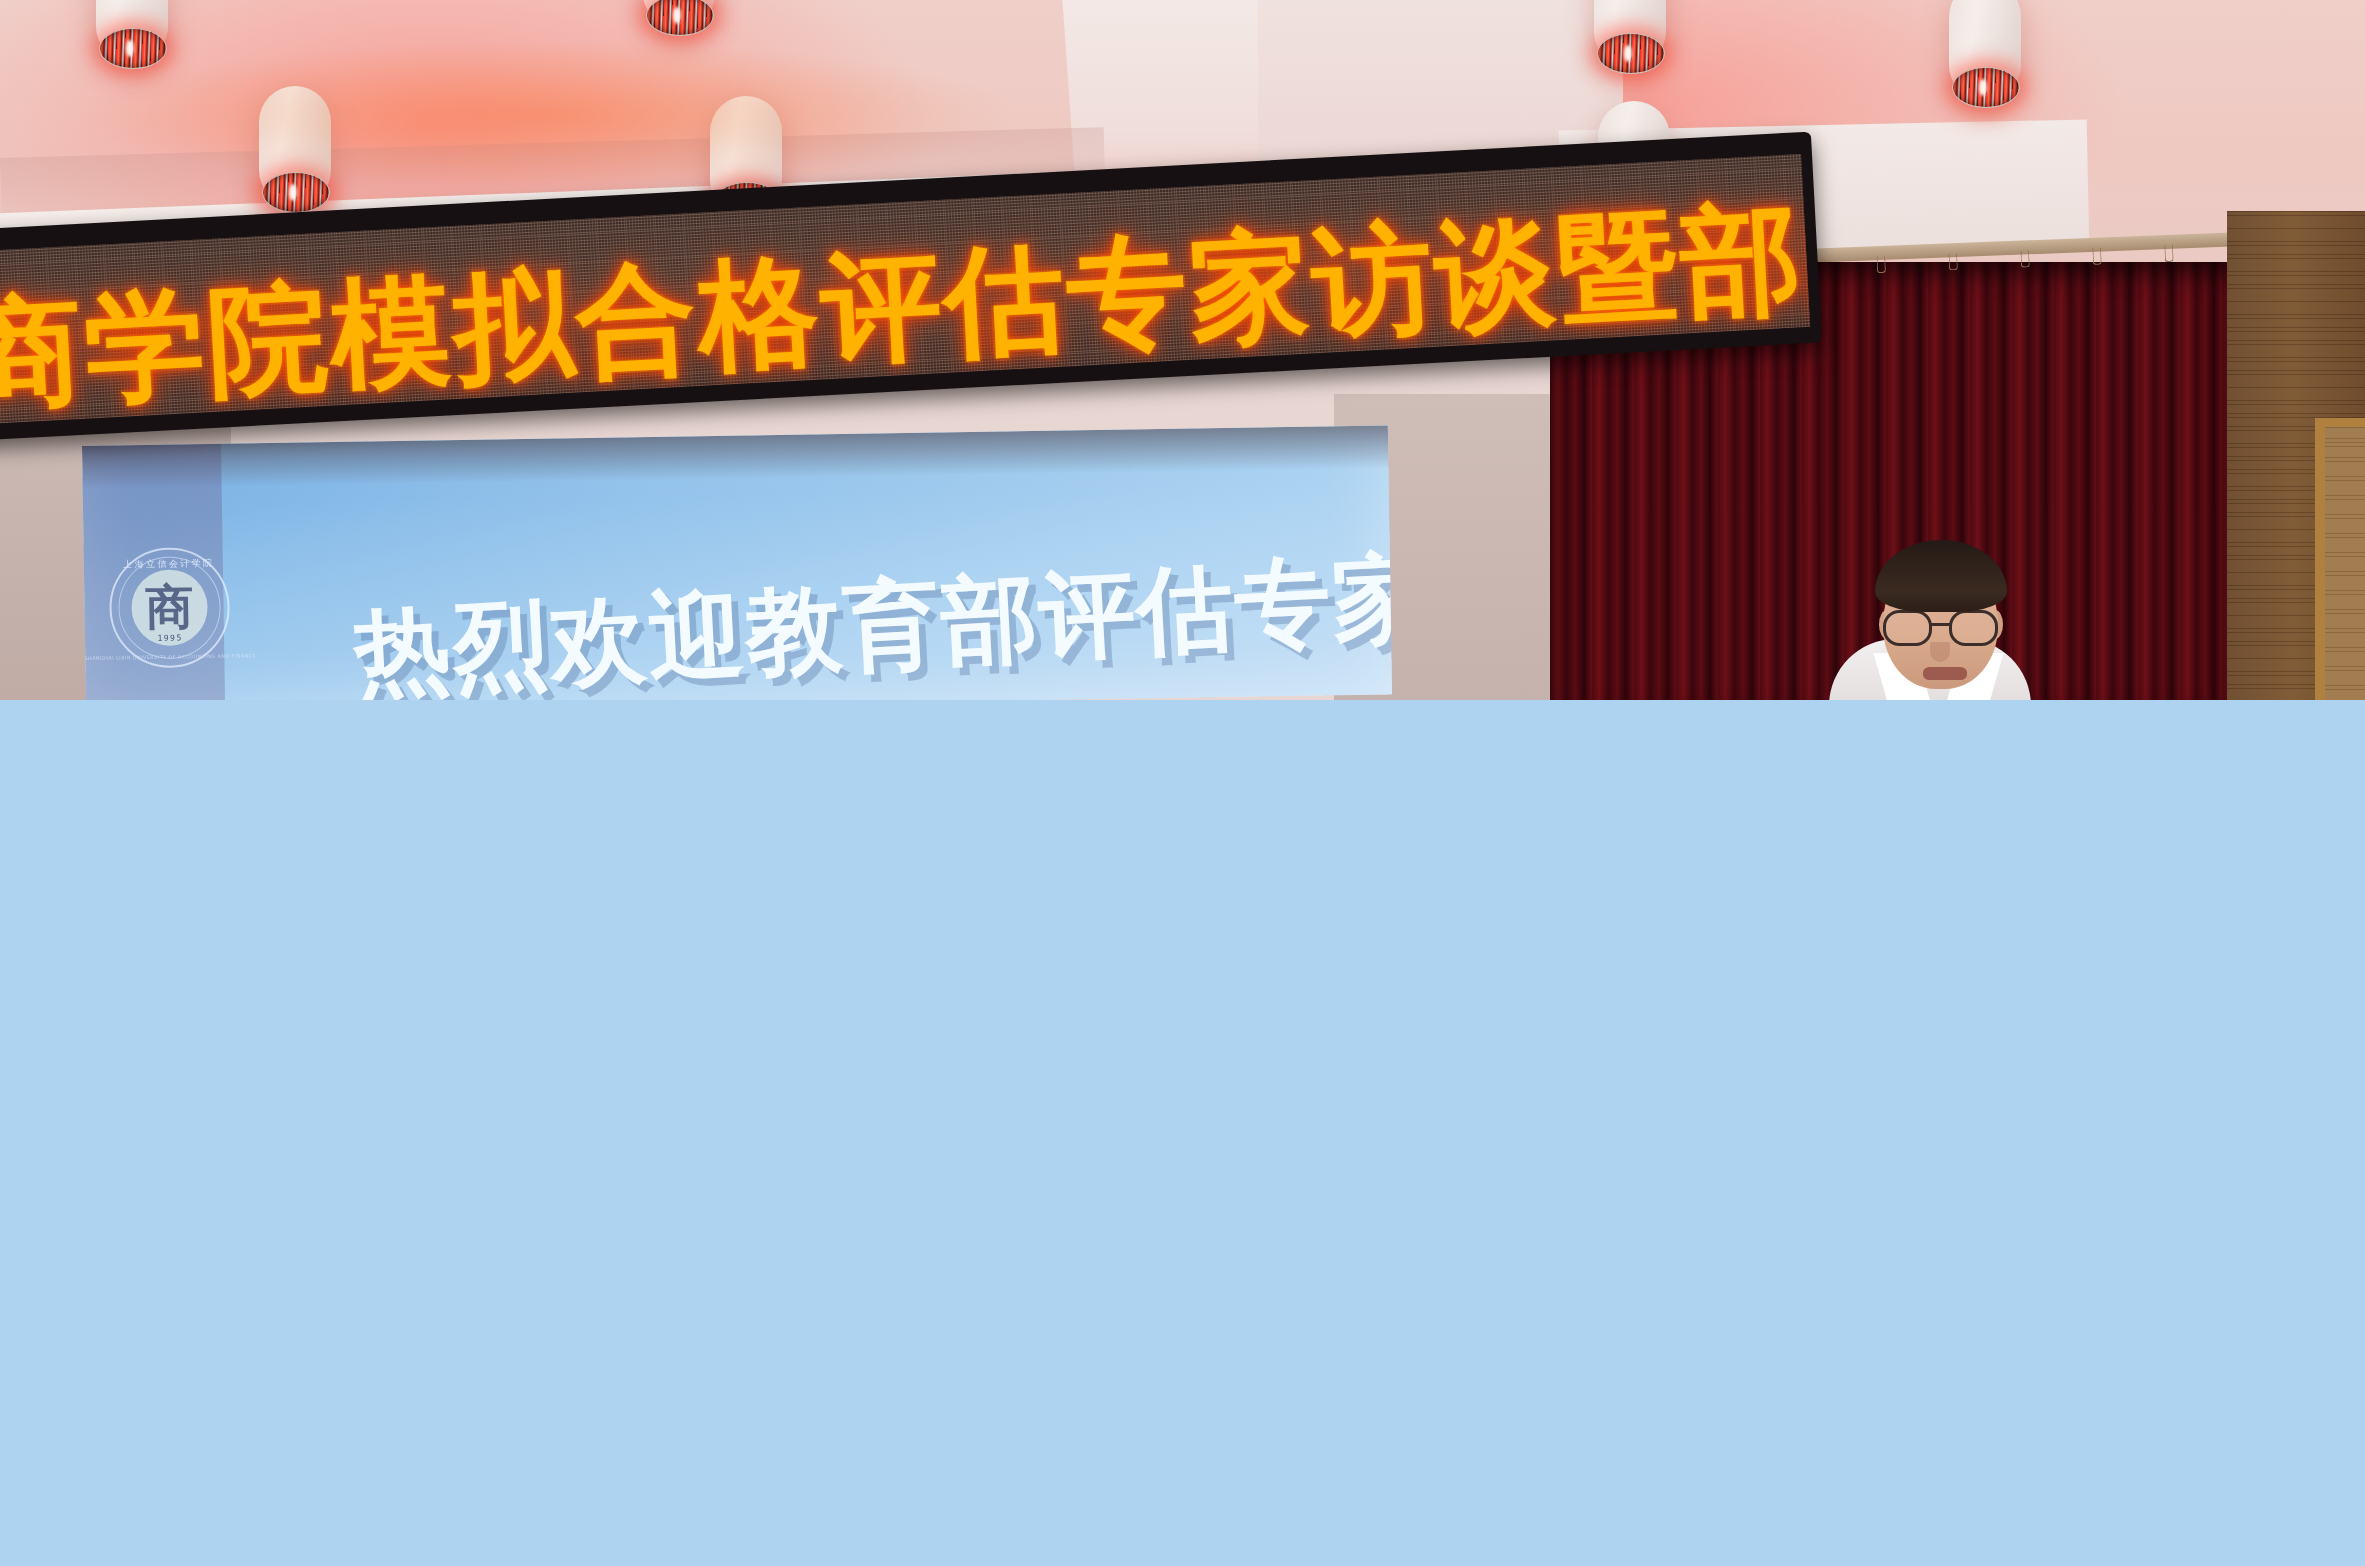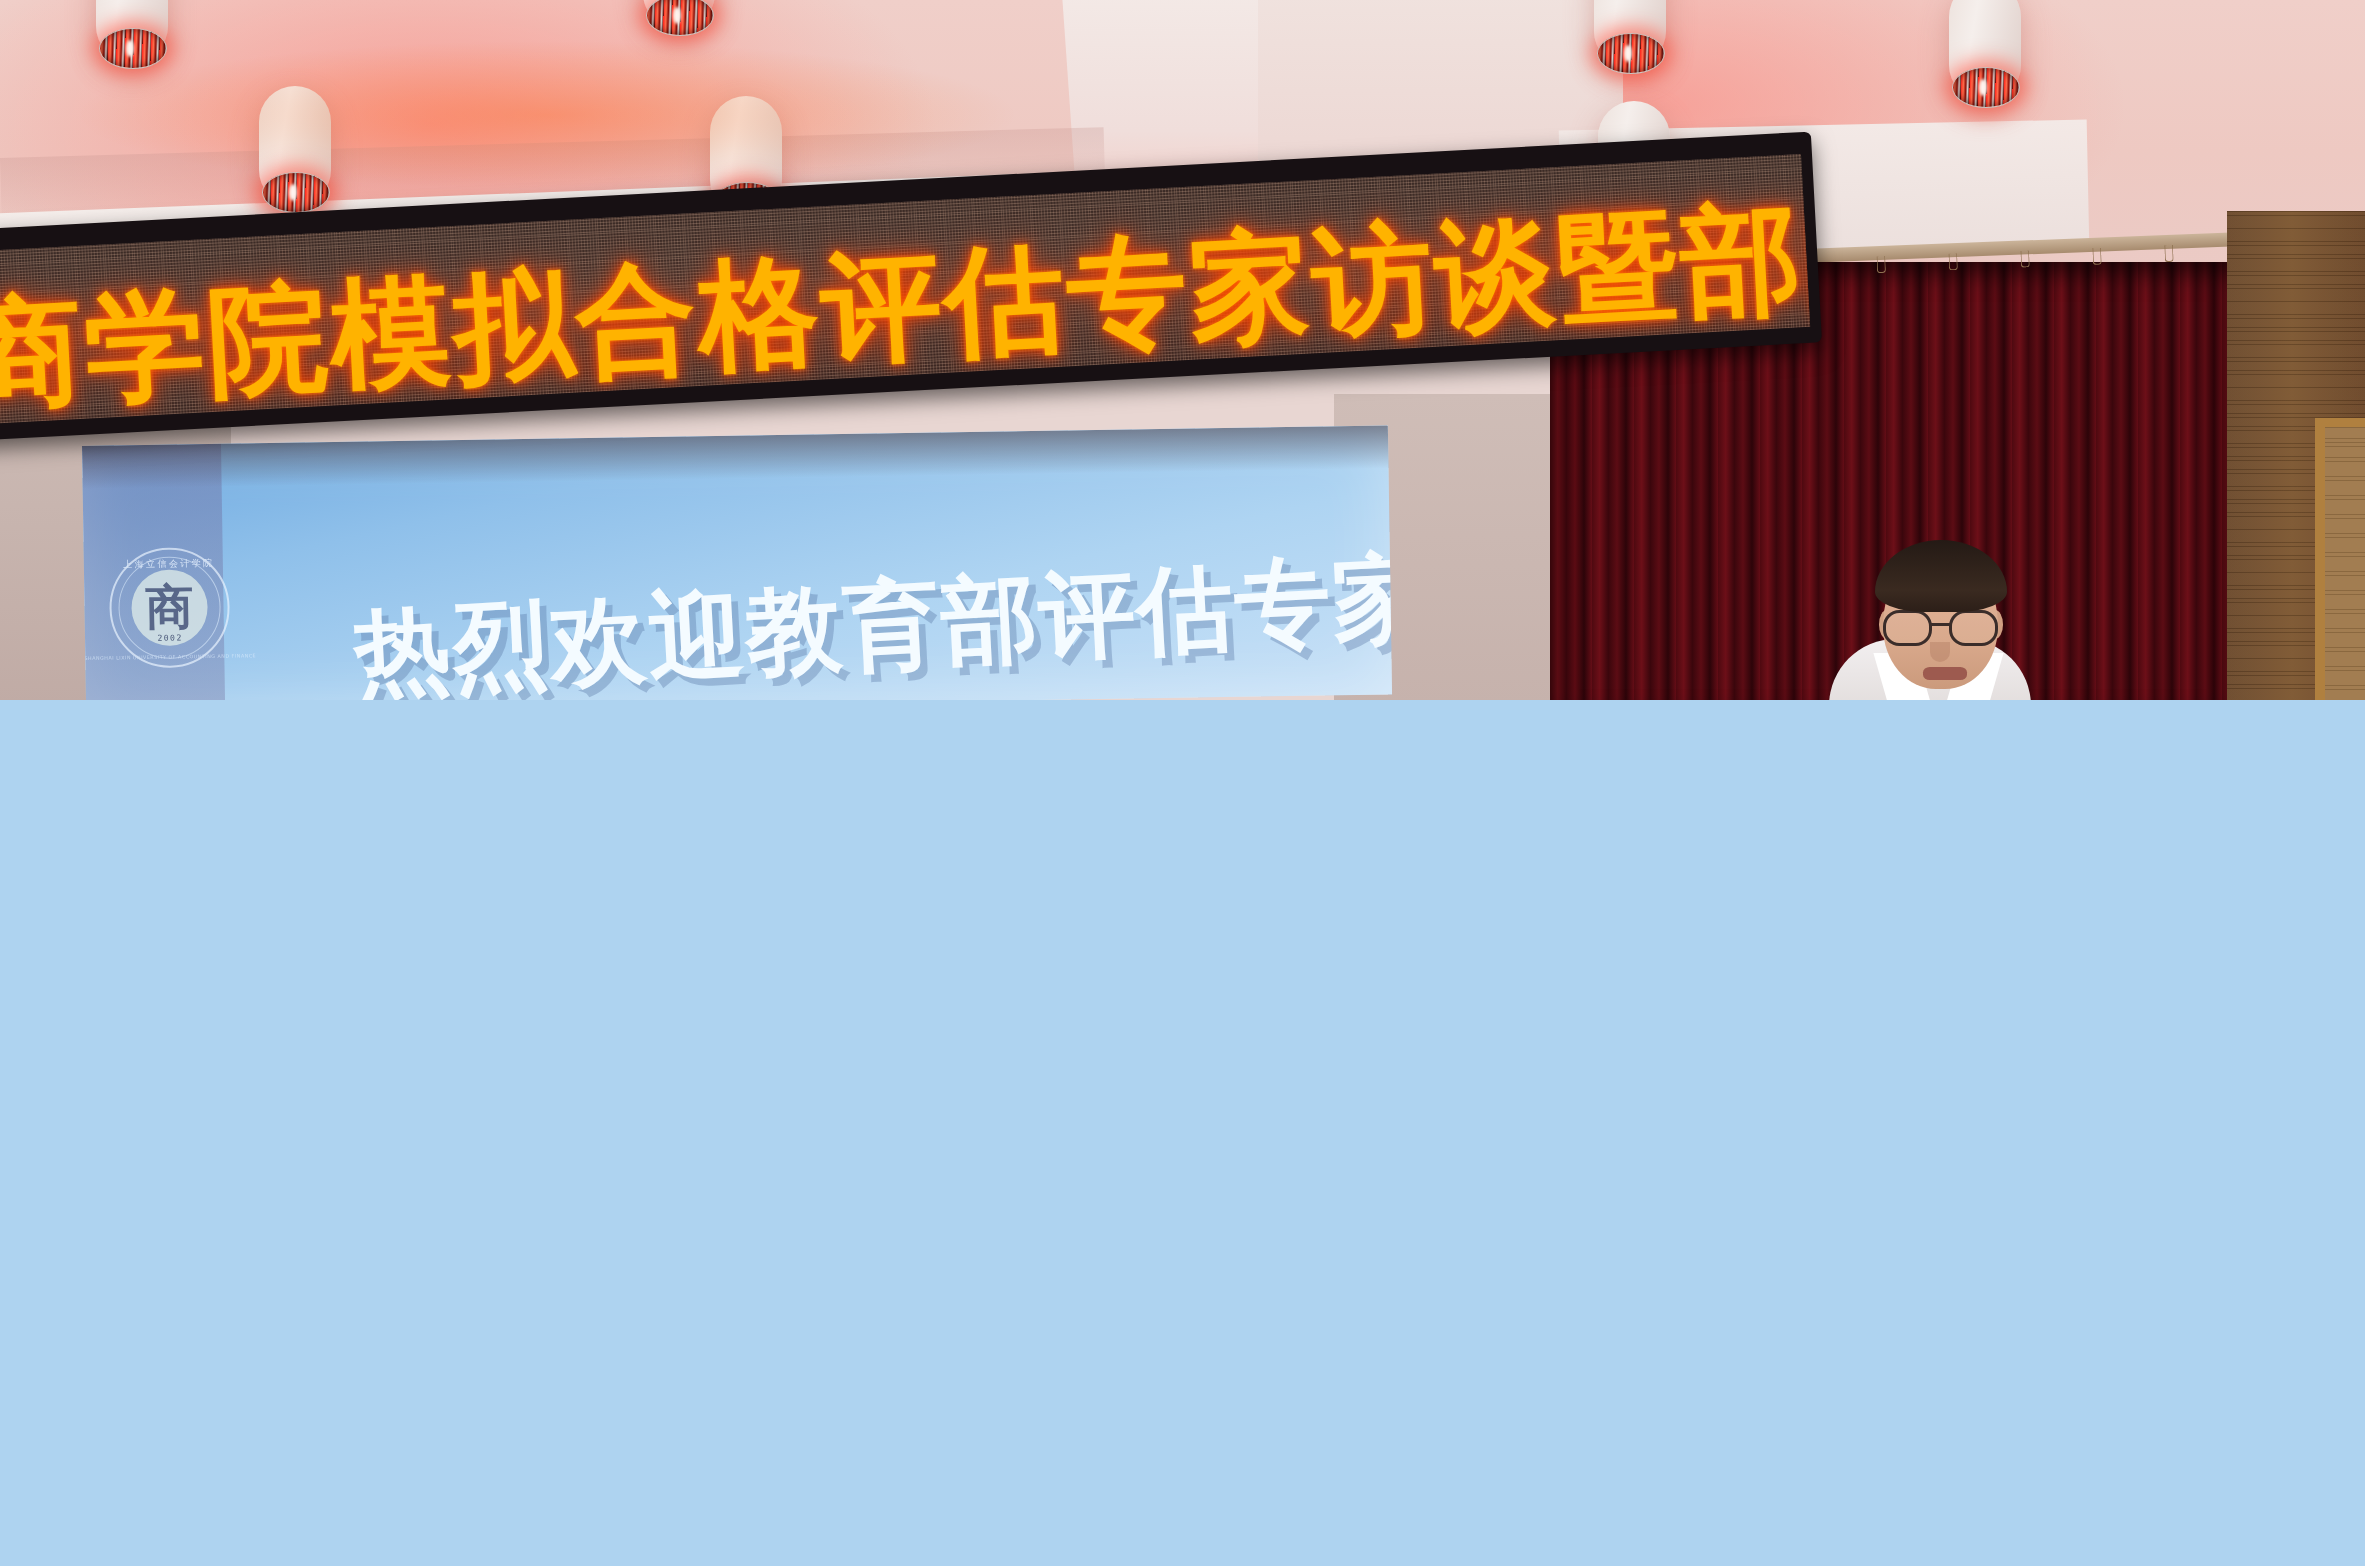--- a/index.html
+++ b/index.html
@@ -479,21 +479,21 @@
     <div id="wood-frame"></div>
 
     <div id="screen">
       <div id="screen-top-shadow"></div>
 
       <div id="logo">
         <div class="ring2"></div>
         <div class="disc"></div>
         <div class="logo-cn">上海立信会计学院</div>
         <div class="mark">商</div>
-        <div class="logo-year">2002</div>
+        <div class="logo-year">1995</div>
         <div class="logo-en">SHANGHAI LIXIN UNIVERSITY OF ACCOUNTING AND FINANCE</div>
       </div>
 
       <div id="slide-title">热烈欢迎教育部评估专家</div>
     </div>
 
     <div id="led-wrap">
       <div id="led-frame"></div>
       <div id="led-screen">
         <div id="led-text">商学院模拟合格评估专家访谈暨部门PPT汇报会</div>

